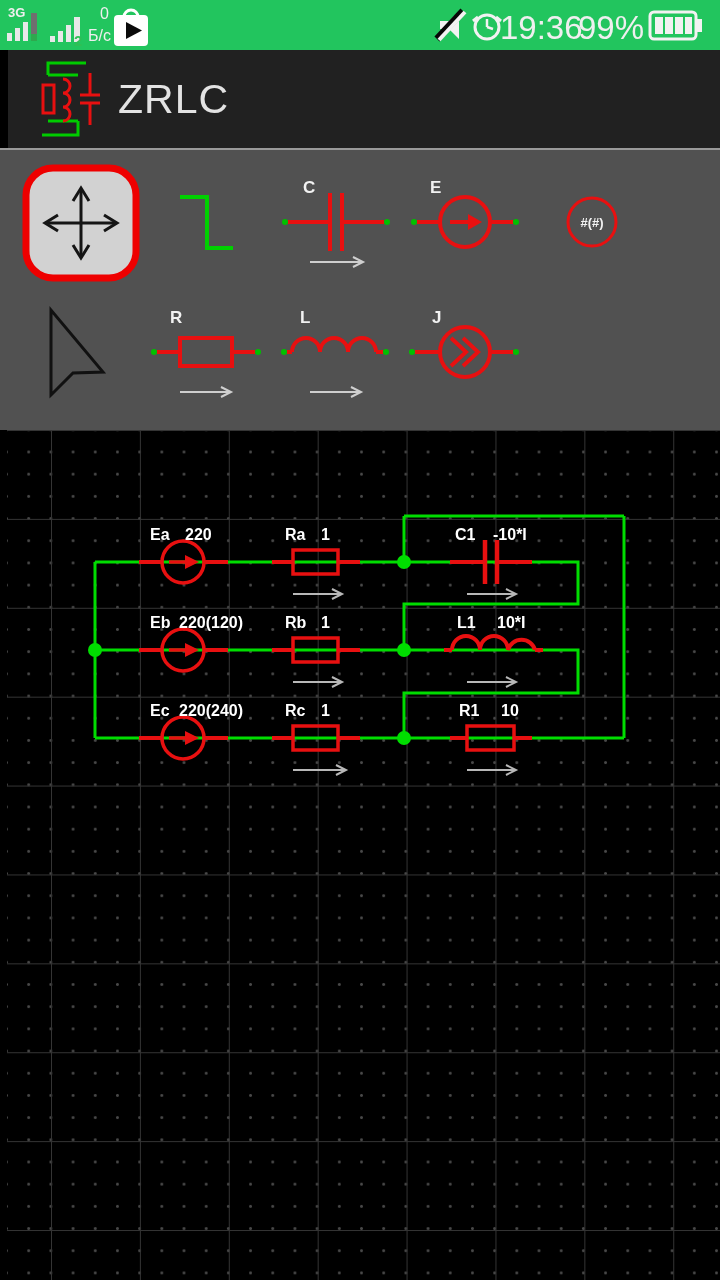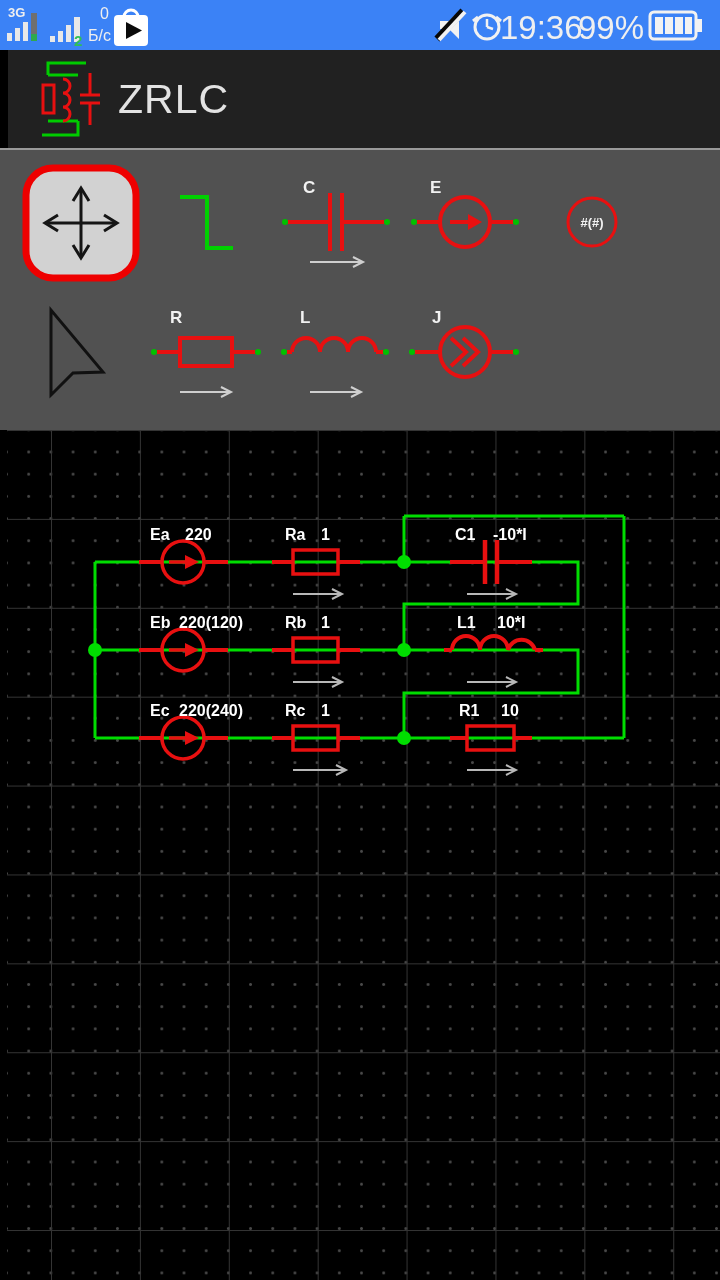--- a/index.html
+++ b/index.html
@@ -1,20 +1,20 @@
 <!DOCTYPE html>
 <html><head>
 <meta charset="utf-8">
 <style>
   * { margin:0; padding:0; box-sizing:border-box; }
   html,body { width:720px; height:1280px; background:#000; overflow:hidden;
               font-family:"Liberation Sans", sans-serif; }
   #screen { position:relative; width:720px; height:1280px; }
 
-  .status-bar { position:absolute; top:0; left:0; width:720px; height:50px; background:#3b82f6; }
+  .status-bar { position:absolute; top:0; left:0; width:720px; height:50px; background:#22c55e; }
   .app-header { position:absolute; top:50px; left:8px; width:720px; height:98px; background:#212121;
                 display:flex; align-items:center; }
   .app-header .logo-svg { margin-left:26px; }
   .header-title { color:#e3e3e3; font-size:41px; font-weight:400; letter-spacing:1px; margin-left:12px; }
 
   .toolbar { position:absolute; top:148px; left:0; width:720px; height:282px; background:#515151;
              border-top:2px solid #9a9a9a; }
 
   .canvas { position:absolute; top:430px; left:7px; width:720px; height:850px;
             background-color:#000;

